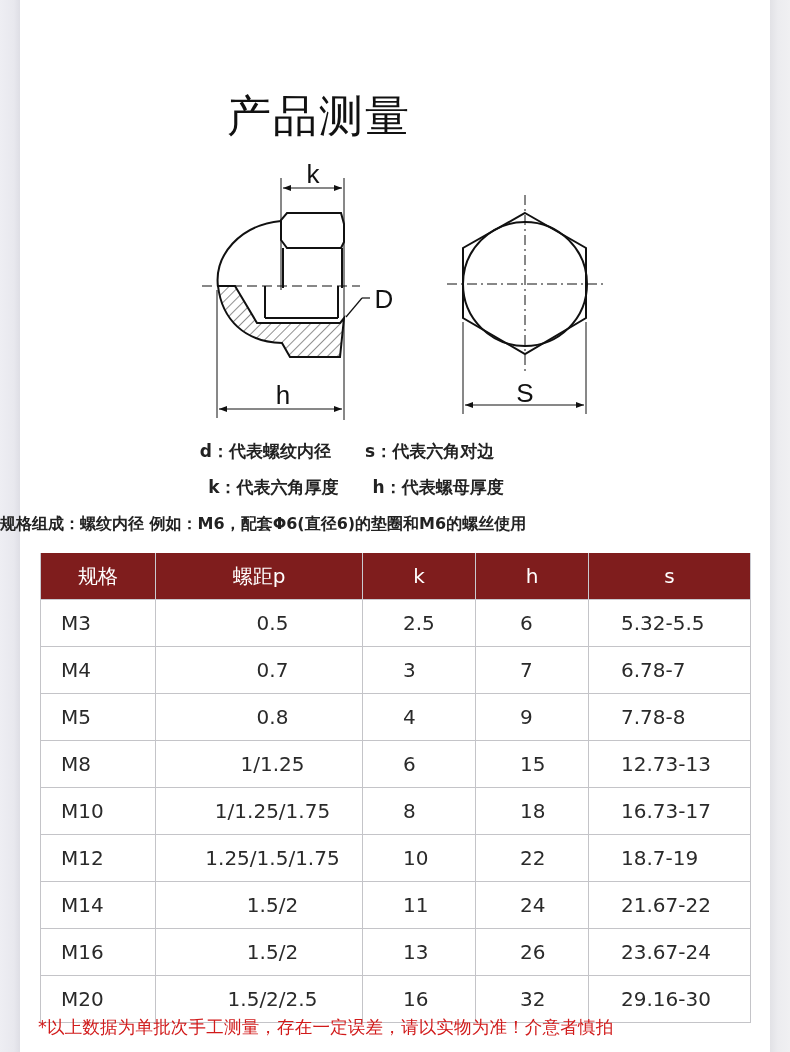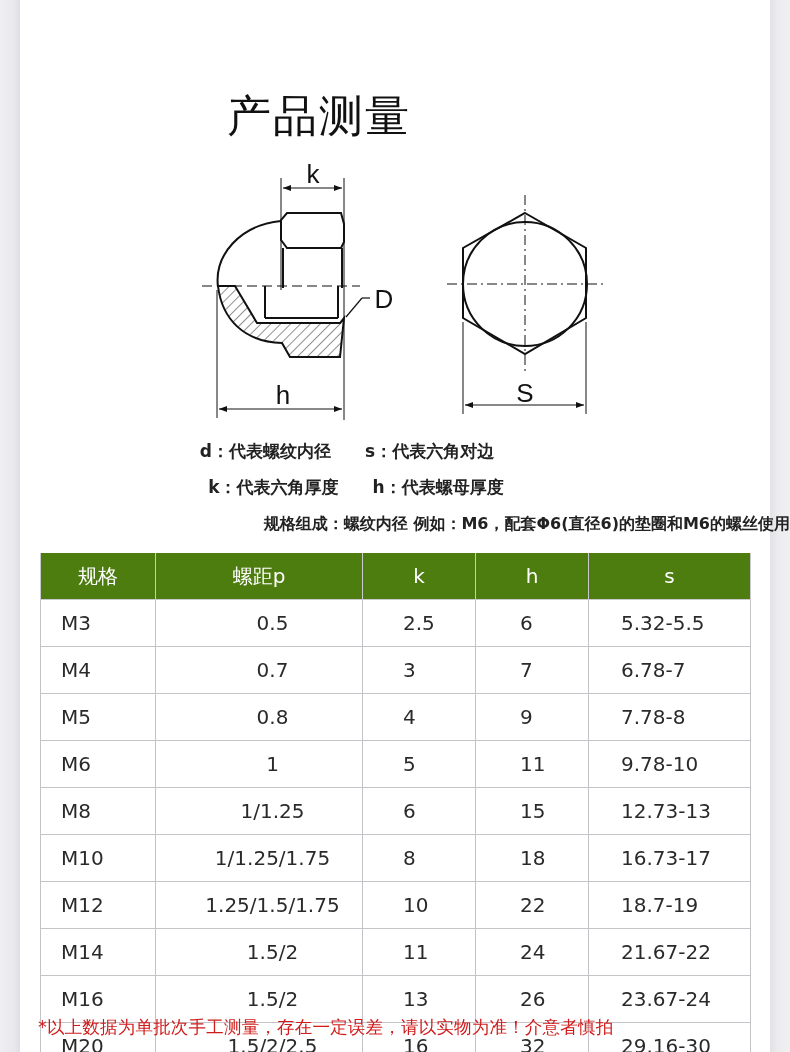--- a/index.html
+++ b/index.html
@@ -27,30 +27,30 @@
   }
   .legend-line {
     position: absolute; left: 0; width: 694px; text-align: center;
     font-size: 17px; font-weight: bold; color: #222;
   }
   .legend-line span { display: inline-block; }
   .legend-line .gap { width: 34px; }
   .legend-1 { top: 440px; }
   .legend-2 { top: 476px; margin-left: 9px; }
   .spec-note {
-    position: absolute; left: 0; width: 790px; top: 514px; text-align: right;
+    position: absolute; left: 0; width: 790px; top: 514px; text-align: left;
     font-size: 16px; font-weight: bold; color: #222;
   }
   table.spec {
     position: absolute; left: 40px; top: 553px; width: 710px;
     border-collapse: collapse; table-layout: fixed;
     font-family: "DejaVu Sans", "Liberation Sans", sans-serif;
   }
   table.spec th {
-    background: #4d7c0f; color: #ffffff; font-weight: normal;
+    background: #7f1d1d; color: #ffffff; font-weight: normal;
     height: 46px; font-size: 20px; border: 1px solid #c9c9cf;
     border-top: none; padding: 0;
   }
   table.spec td {
     height: 38px; font-size: 20px; color: #2a2a2a;
     border: 1.5px solid #c4c4c8; padding: 4px; white-space: nowrap;
   }
   .c-spec { padding-left: 20px !important; text-align: left; }
   .c-pitch { padding-left: 31px !important; text-align: center; }
   .c-k { padding-left: 40px !important; text-align: left; }
@@ -165,27 +165,20 @@
       <td class="c-s">6.78-7</td>
     </tr>
     <tr>
       <td class="c-spec">M5</td>
       <td class="c-pitch">0.8</td>
       <td class="c-k">4</td>
       <td class="c-h">9</td>
       <td class="c-s">7.78-8</td>
     </tr>
     <tr>
-      <td class="c-spec">M6</td>
-      <td class="c-pitch">1</td>
-      <td class="c-k">5</td>
-      <td class="c-h">11</td>
-      <td class="c-s">9.78-10</td>
-    </tr>
-    <tr>
       <td class="c-spec">M8</td>
       <td class="c-pitch">1/1.25</td>
       <td class="c-k">6</td>
       <td class="c-h">15</td>
       <td class="c-s">12.73-13</td>
     </tr>
     <tr>
       <td class="c-spec">M10</td>
       <td class="c-pitch">1/1.25/1.75</td>
       <td class="c-k">8</td>

